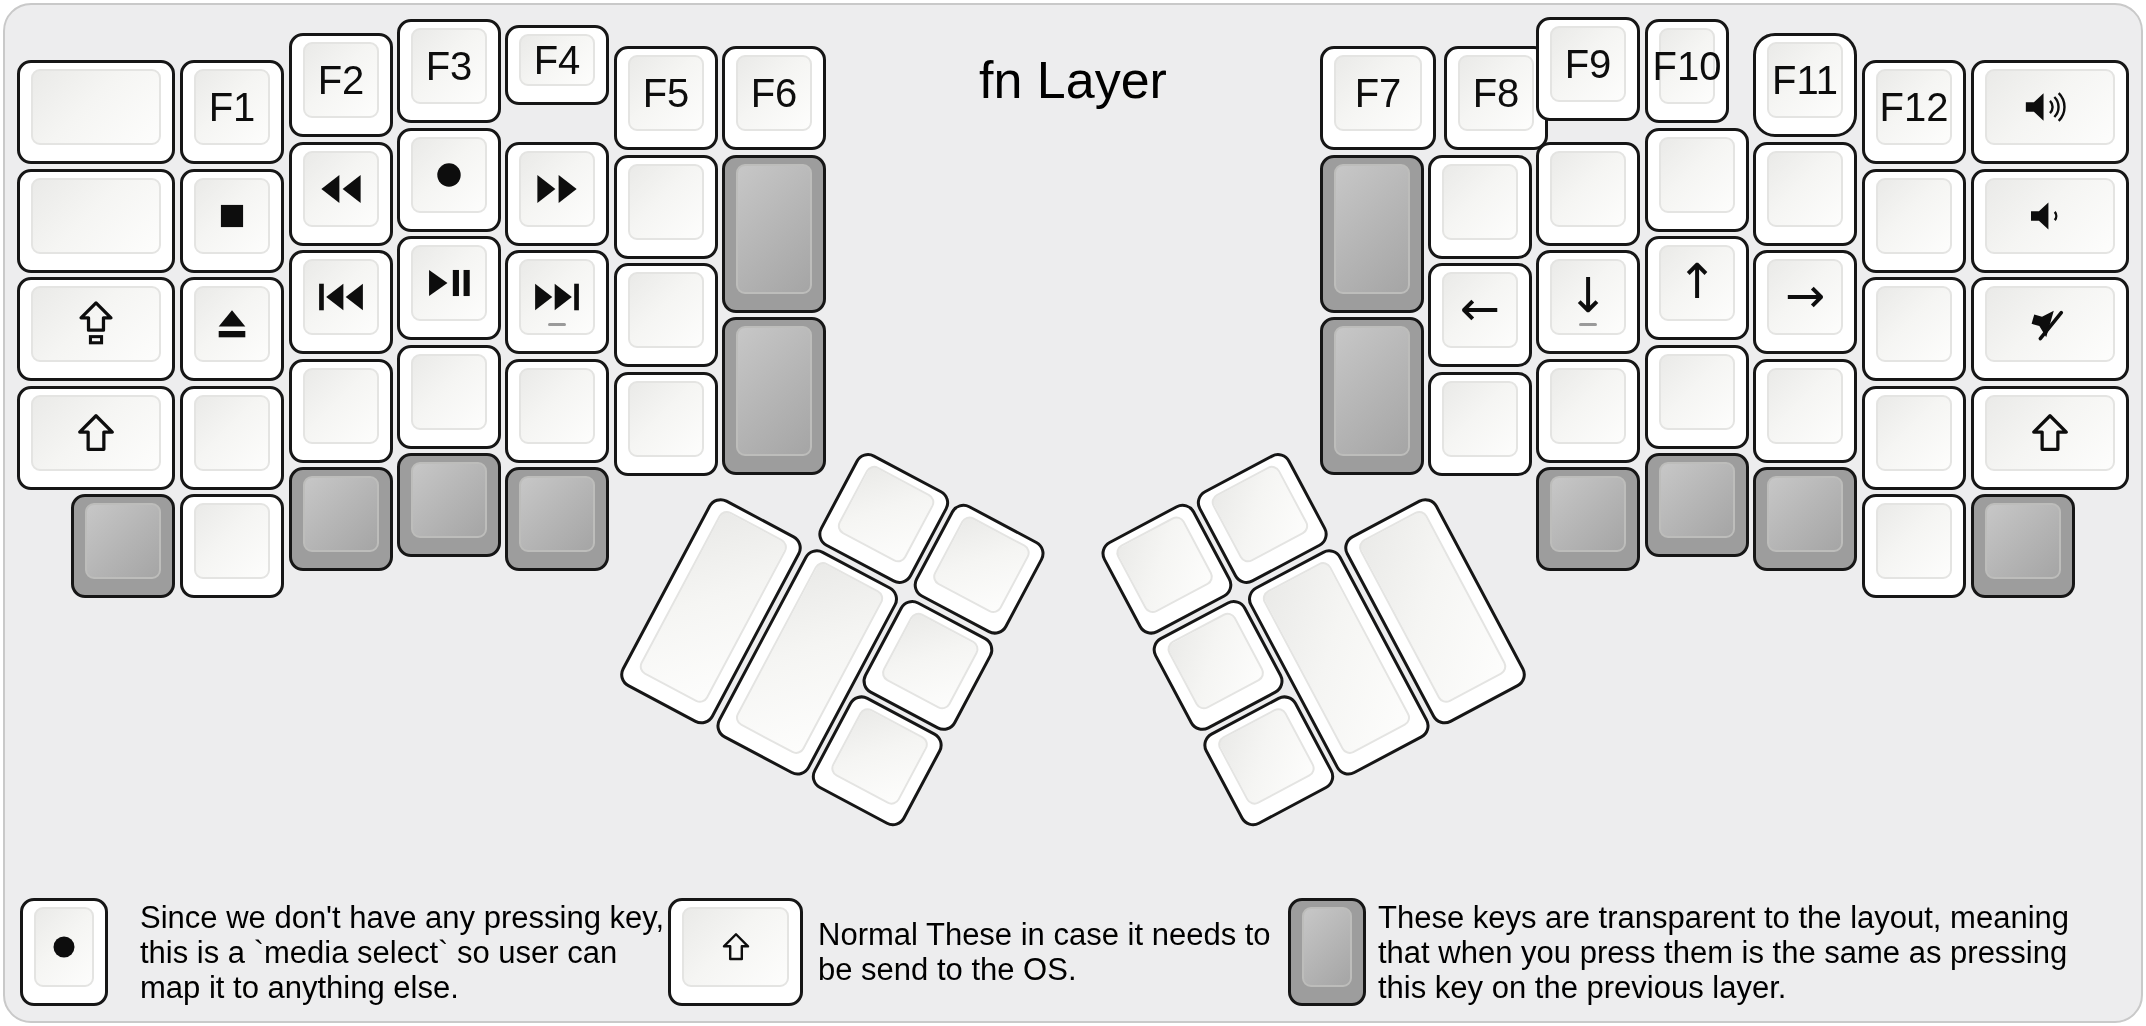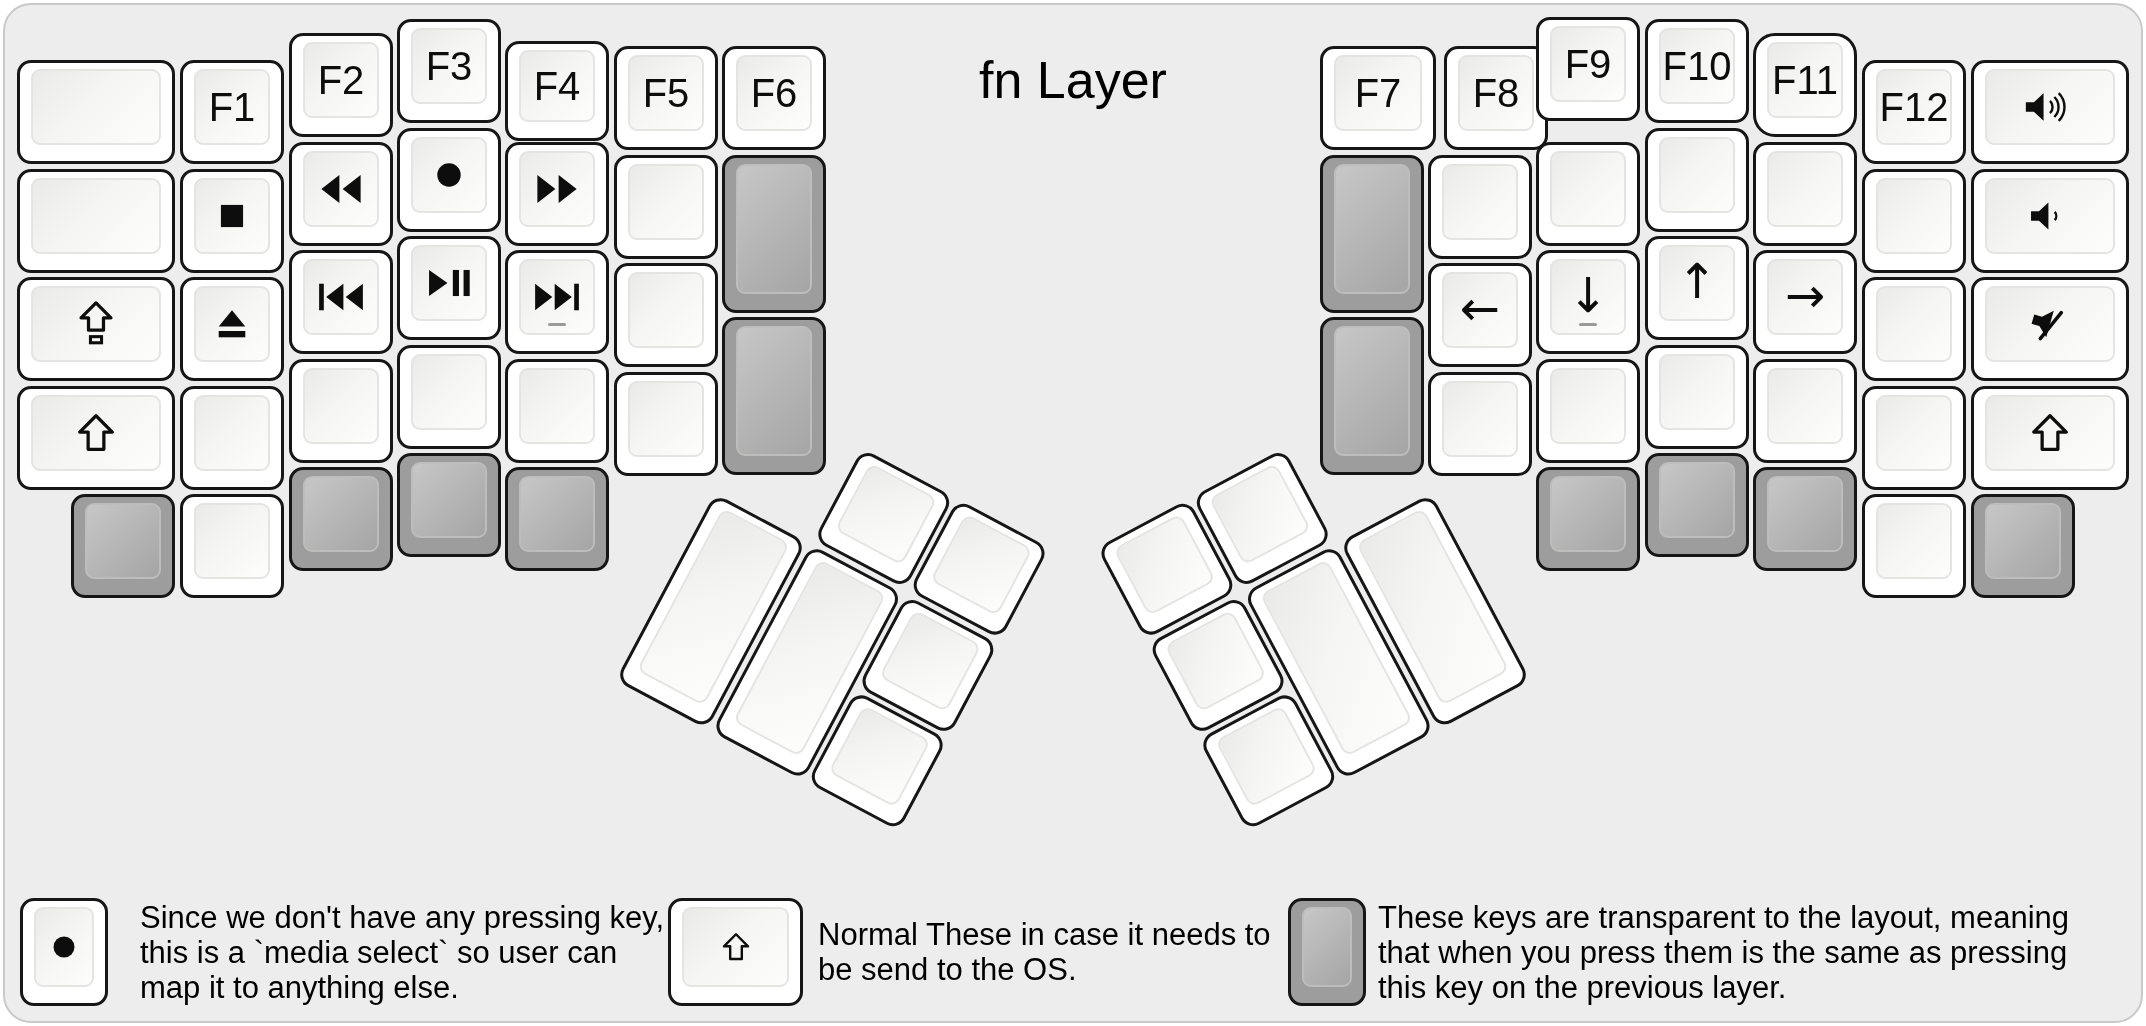--- a/index.html
+++ b/index.html
@@ -149,21 +149,21 @@
             </svg>
           </span>
         </div>
       </div>
       <div class="key white" style="left: 397px; top: 345px; width: 104px; height: 104px;">
         <div class="cap"></div>
       </div>
       <div class="key gray" style="left: 397px; top: 453px; width: 104px; height: 104px;">
         <div class="cap"></div>
       </div>
-      <div class="key white" style="left: 505px; top: 41px; width: 104px; height: 100px;">
+      <div class="key white" style="left: 505px; top: 25px; width: 104px; height: 80px;">
         <div class="cap">
           <span class="glyph flabel">F4</span>
         </div>
       </div>
       <div class="key white" style="left: 505px; top: 142px; width: 104px; height: 104px;">
         <div class="cap">
           <span>
             <svg width="46" height="36" viewBox="0 0 28 22">
               <path d="M2 2.5 L13 11 L2 19.5 Z" fill="#0d0d0d"></path>
               <path d="M15 2.5 L26 11 L15 19.5 Z" fill="#0d0d0d"></path>
@@ -254,21 +254,21 @@
           <span class="glyph arrow">↓</span>
           <div class="dash"></div>
         </div>
       </div>
       <div class="key white" style="left: 1536px; top: 359px; width: 104px; height: 104px;">
         <div class="cap"></div>
       </div>
       <div class="key gray" style="left: 1536px; top: 467px; width: 104px; height: 104px;">
         <div class="cap"></div>
       </div>
-      <div class="key white" style="left: 1645px; top: 19px; width: 104px; height: 104px;">
+      <div class="key white" style="left: 1645px; top: 19px; width: 84px; height: 104px;">
         <div class="cap">
           <span class="glyph flabel">F10</span>
         </div>
       </div>
       <div class="key white" style="left: 1645px; top: 128px; width: 104px; height: 104px;">
         <div class="cap"></div>
       </div>
       <div class="key white" style="left: 1645px; top: 236px; width: 104px; height: 104px;">
         <div class="cap">
           <span class="glyph arrow">↑</span>

